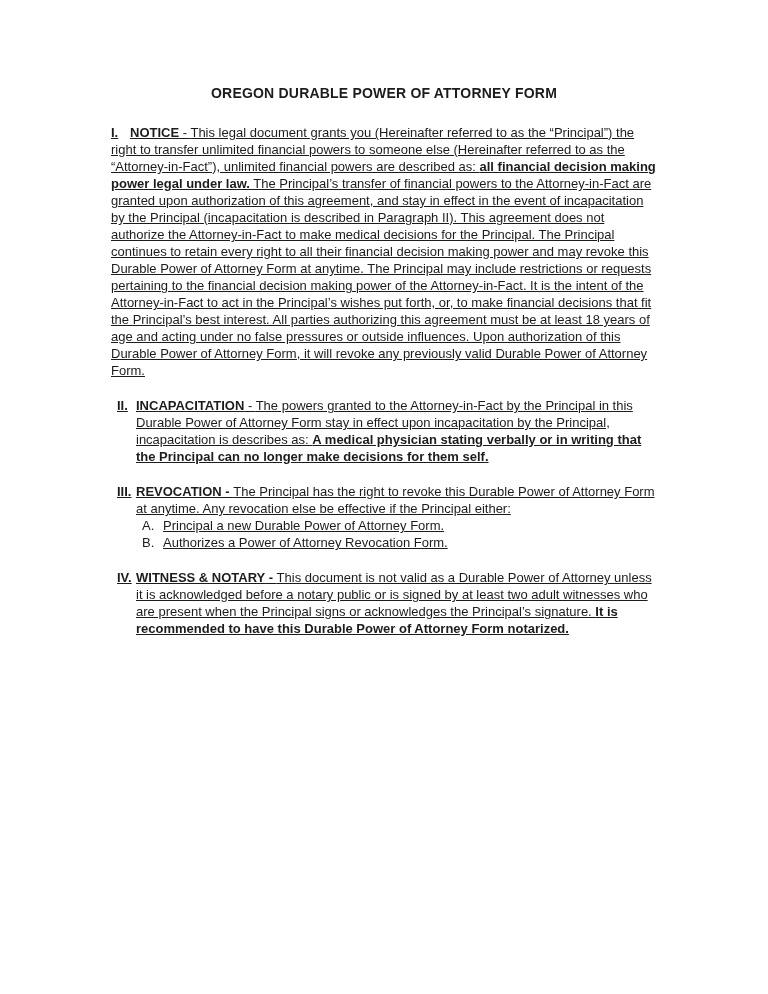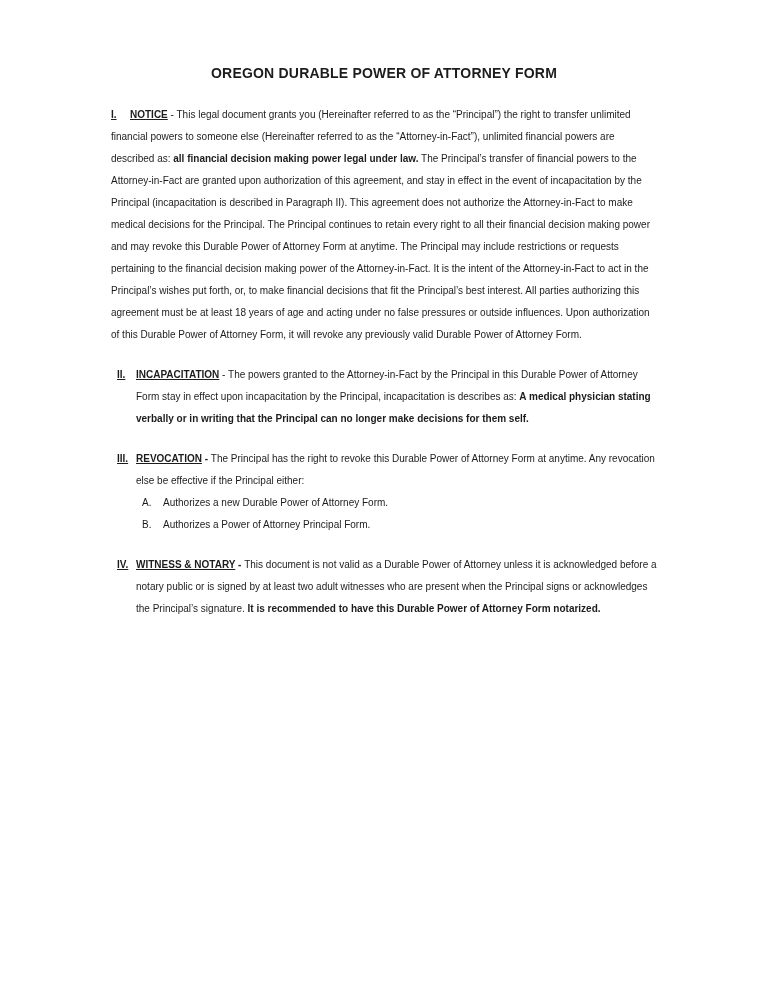--- a/index.html
+++ b/index.html
@@ -5,42 +5,43 @@
   html, body {
     margin: 0;
     padding: 0;
     background: #ffffff;
   }
   .page {
     width: 768px;
     height: 868px;
     background: #ffffff;
     box-sizing: border-box;
-    padding-top: 64px;
+    padding-top: 84px;
     margin: 0 auto;
     overflow: hidden;
     font-family: "Liberation Sans", "DejaVu Sans", sans-serif;
     color: #1c1c1c;
   }
   .content {
     width: 546px;
     margin: 0 auto;
   }
   .doc-title {
     font-size: 14px;
     line-height: 18px;
     font-weight: 700;
     text-align: center;
     letter-spacing: 0.2px;
     margin: 0 0 22px 0;
   }
   .section {
-    font-size: 10px;
-    line-height: 22px;
+    font-size: 13px;
+    line-height: 17px;
     margin: 0 0 18px 0;
+    text-decoration: underline;
   }
   .section.hanging {
     padding-left: 19px;
     text-indent: -19px;
     margin-left: 6px;
   }
   .sec-number {
     display: inline-block;
     min-width: 19px;
     font-weight: 700;
@@ -74,20 +75,20 @@
 
 <div class="page">
   <div class="content">
     <h1 class="doc-title">OREGON DURABLE POWER OF ATTORNEY FORM</h1>
     <div>
   <div class="section"><span class="sec-number">I.</span><span class="sec-heading">NOTICE</span><span class="sec-sep"> - </span><span class="sec-body"><span>This legal document grants you (Hereinafter referred to as the “Principal”) the right to transfer unlimited financial powers to someone else (Hereinafter referred to as the “Attorney-in-Fact”), unlimited financial powers are described as: </span><span class="bold">all financial decision making power legal under law.</span><span> The Principal’s transfer of financial powers to the Attorney-in-Fact are granted upon authorization of this agreement, and stay in effect in the event of incapacitation by the Principal (incapacitation is described in Paragraph II). This agreement does not authorize the Attorney-in-Fact to make medical decisions for the Principal. The Principal continues to retain every right to all their financial decision making power and may revoke this Durable Power of Attorney Form at anytime. The Principal may include restrictions or requests pertaining to the financial decision making power of the Attorney-in-Fact. It is the intent of the Attorney-in-Fact to act in the Principal’s wishes put forth, or, to make financial decisions that fit the Principal’s best interest. All parties authorizing this agreement must be at least 18 years of age and acting under no false pressures or outside influences. Upon authorization of this Durable Power of Attorney Form, it will revoke any previously valid Durable Power of Attorney Form.</span></span></div>
 
   <div class="section hanging"><span class="sec-number">II.</span><span class="sec-heading">INCAPACITATION</span><span class="sec-sep"> - </span><span class="sec-body"><span>The powers granted to the Attorney-in-Fact by the Principal in this Durable Power of Attorney Form stay in effect upon incapacitation by the Principal, incapacitation is describes as: </span><span class="bold">A medical physician stating verbally or in writing that the Principal can no longer make decisions for them self.</span></span></div>
 
   <div class="section hanging"><span class="sec-number">III.</span><span class="sec-heading">REVOCATION</span><span class="sec-sep bold"> - </span><span class="sec-body"><span>The Principal has the right to revoke this Durable Power of Attorney Form at anytime. Any revocation else be effective if the Principal either:</span></span><div class="sec-list">
-            <div class="list-item"><span class="li-label">A.</span><span>Authorizes a new Durable Power of Attorney Form.</span></div>
-            <div class="list-item"><span class="li-label">B.</span><span>Authorizes a Power of Attorney Principal Form.</span></div>
+            <div class="list-item"><span class="li-label">A.</span><span>Principal a new Durable Power of Attorney Form.</span></div>
+            <div class="list-item"><span class="li-label">B.</span><span>Authorizes a Power of Attorney Revocation Form.</span></div>
           </div></div>
 
   <div class="section hanging"><span class="sec-number">IV.</span><span class="sec-heading">WITNESS &amp; NOTARY</span><span class="sec-sep bold"> - </span><span class="sec-body"><span>This document is not valid as a Durable Power of Attorney unless it is acknowledged before a notary public or is signed by at least two adult witnesses who are present when the Principal signs or acknowledges the Principal’s signature. </span><span class="bold">It is recommended to have this Durable Power of Attorney Form notarized.</span></span></div>
 </div>
   </div>
 </div>
 
 </body></html>

